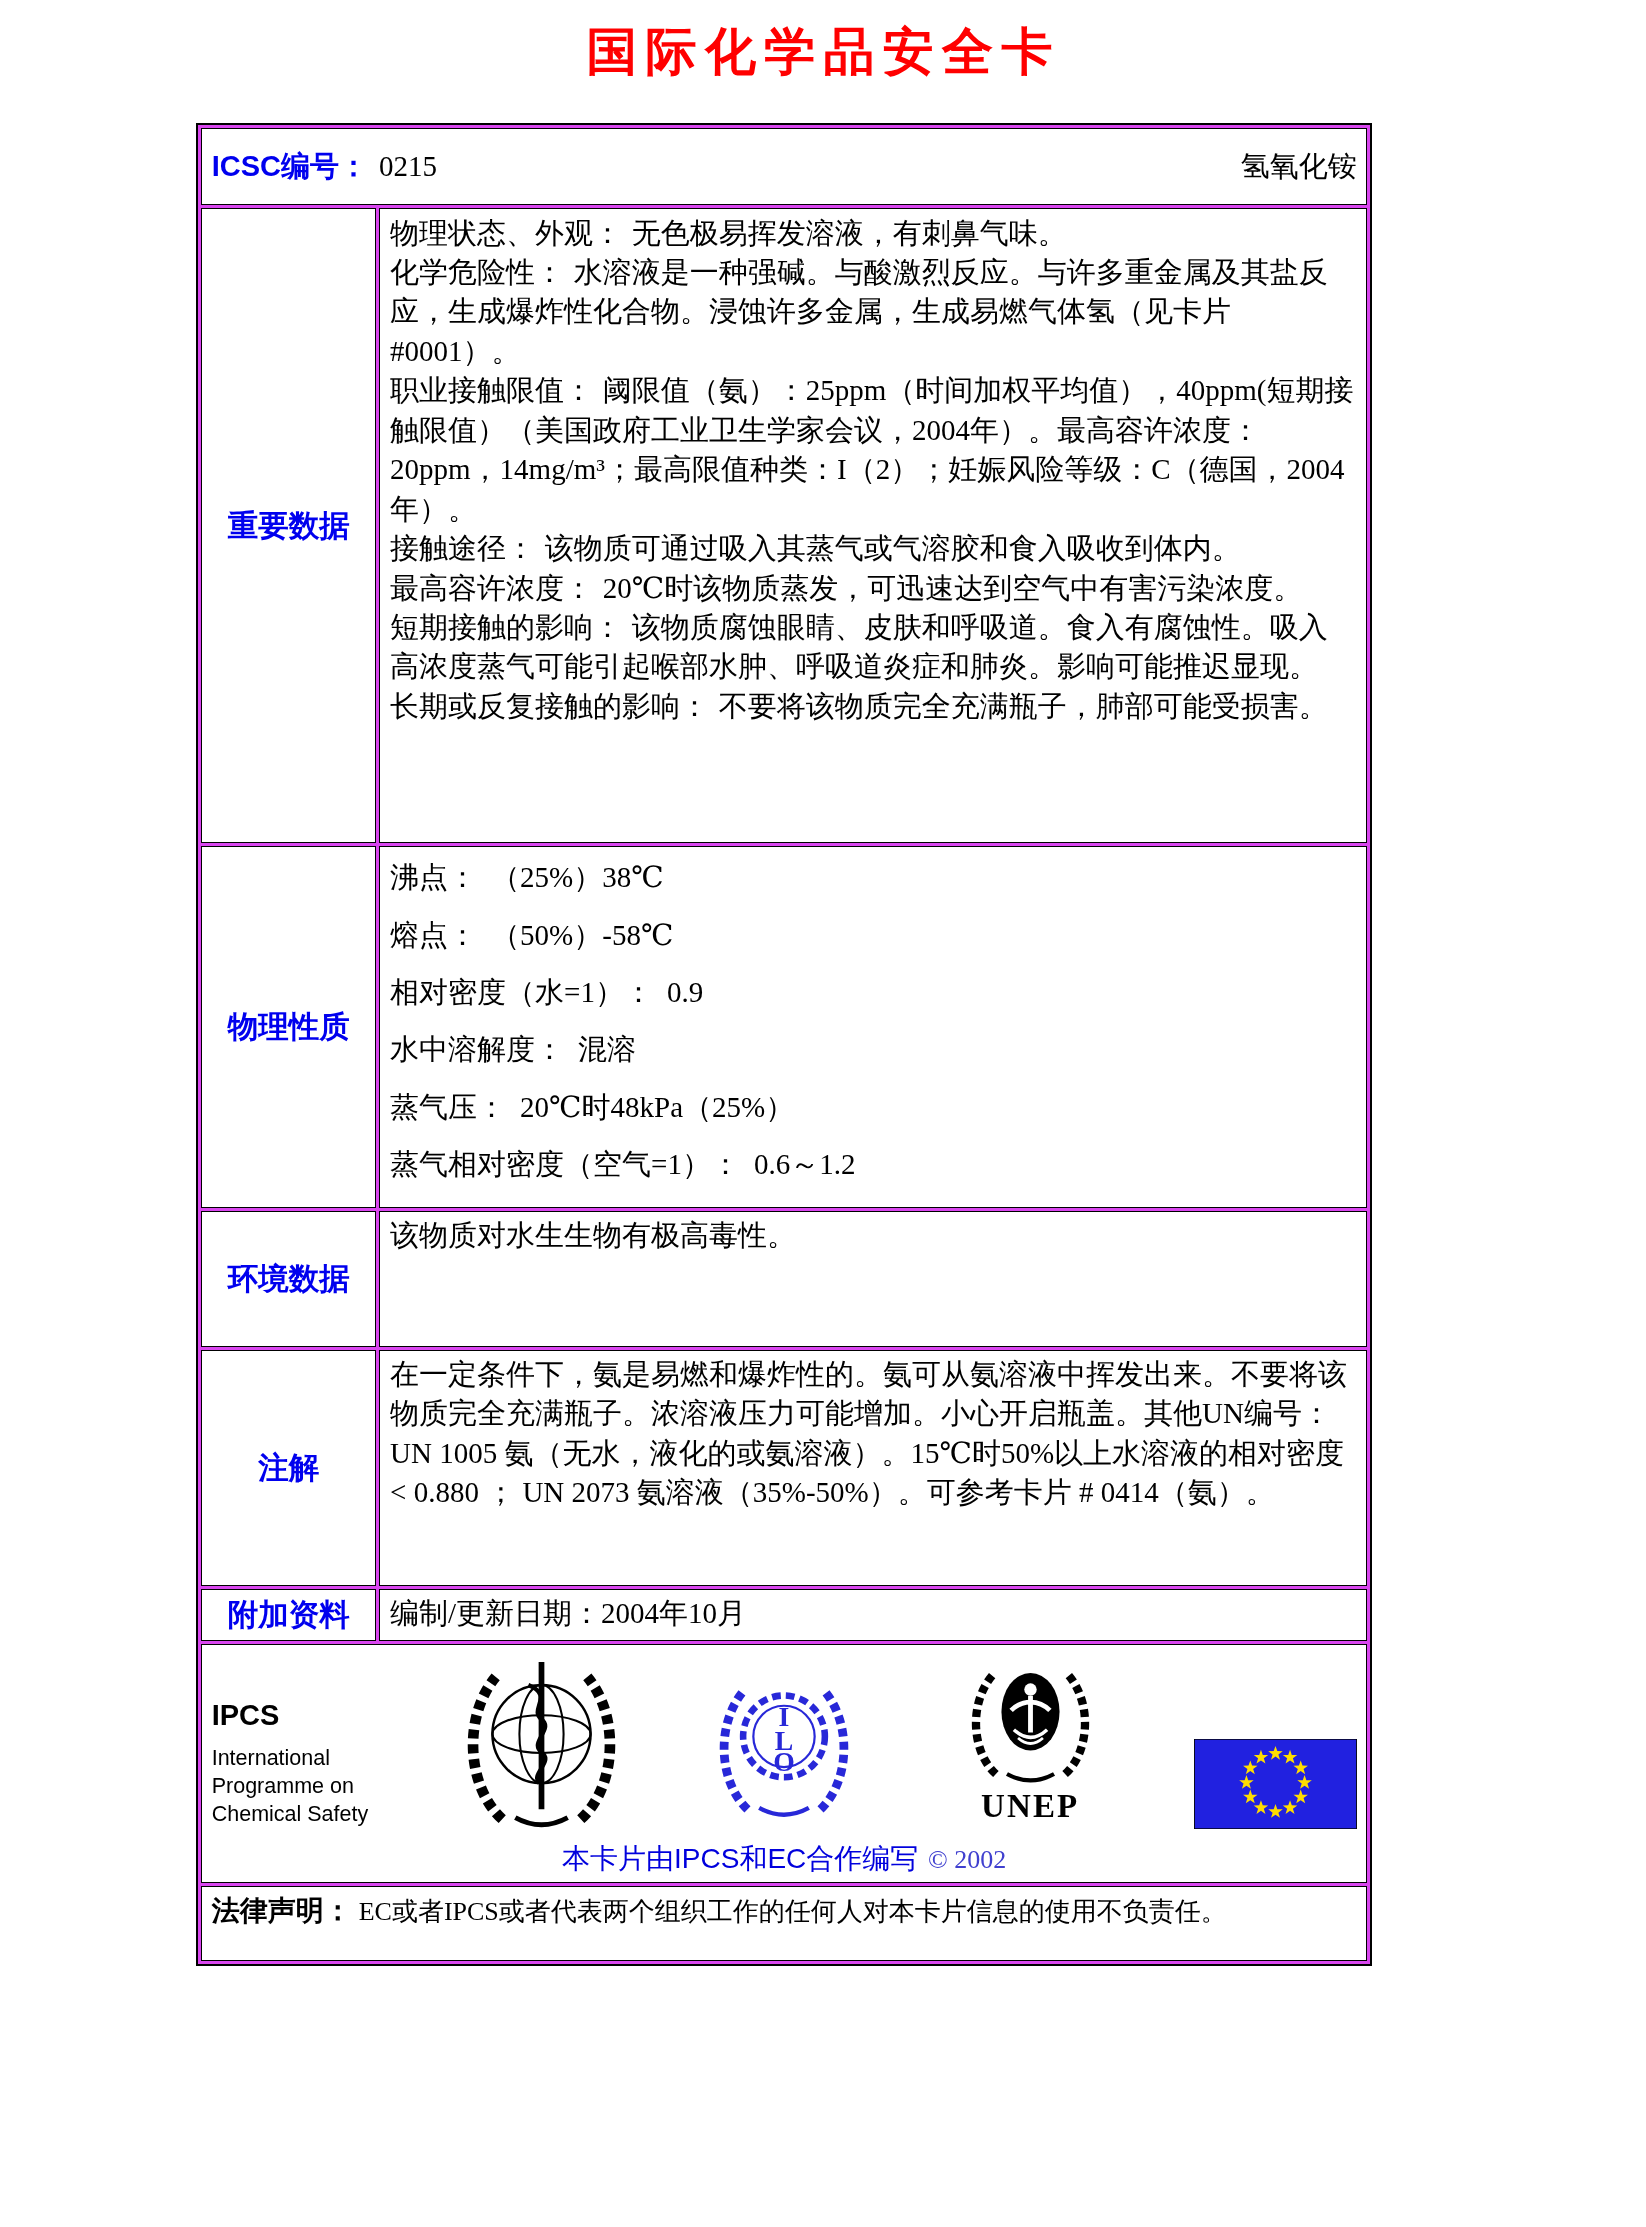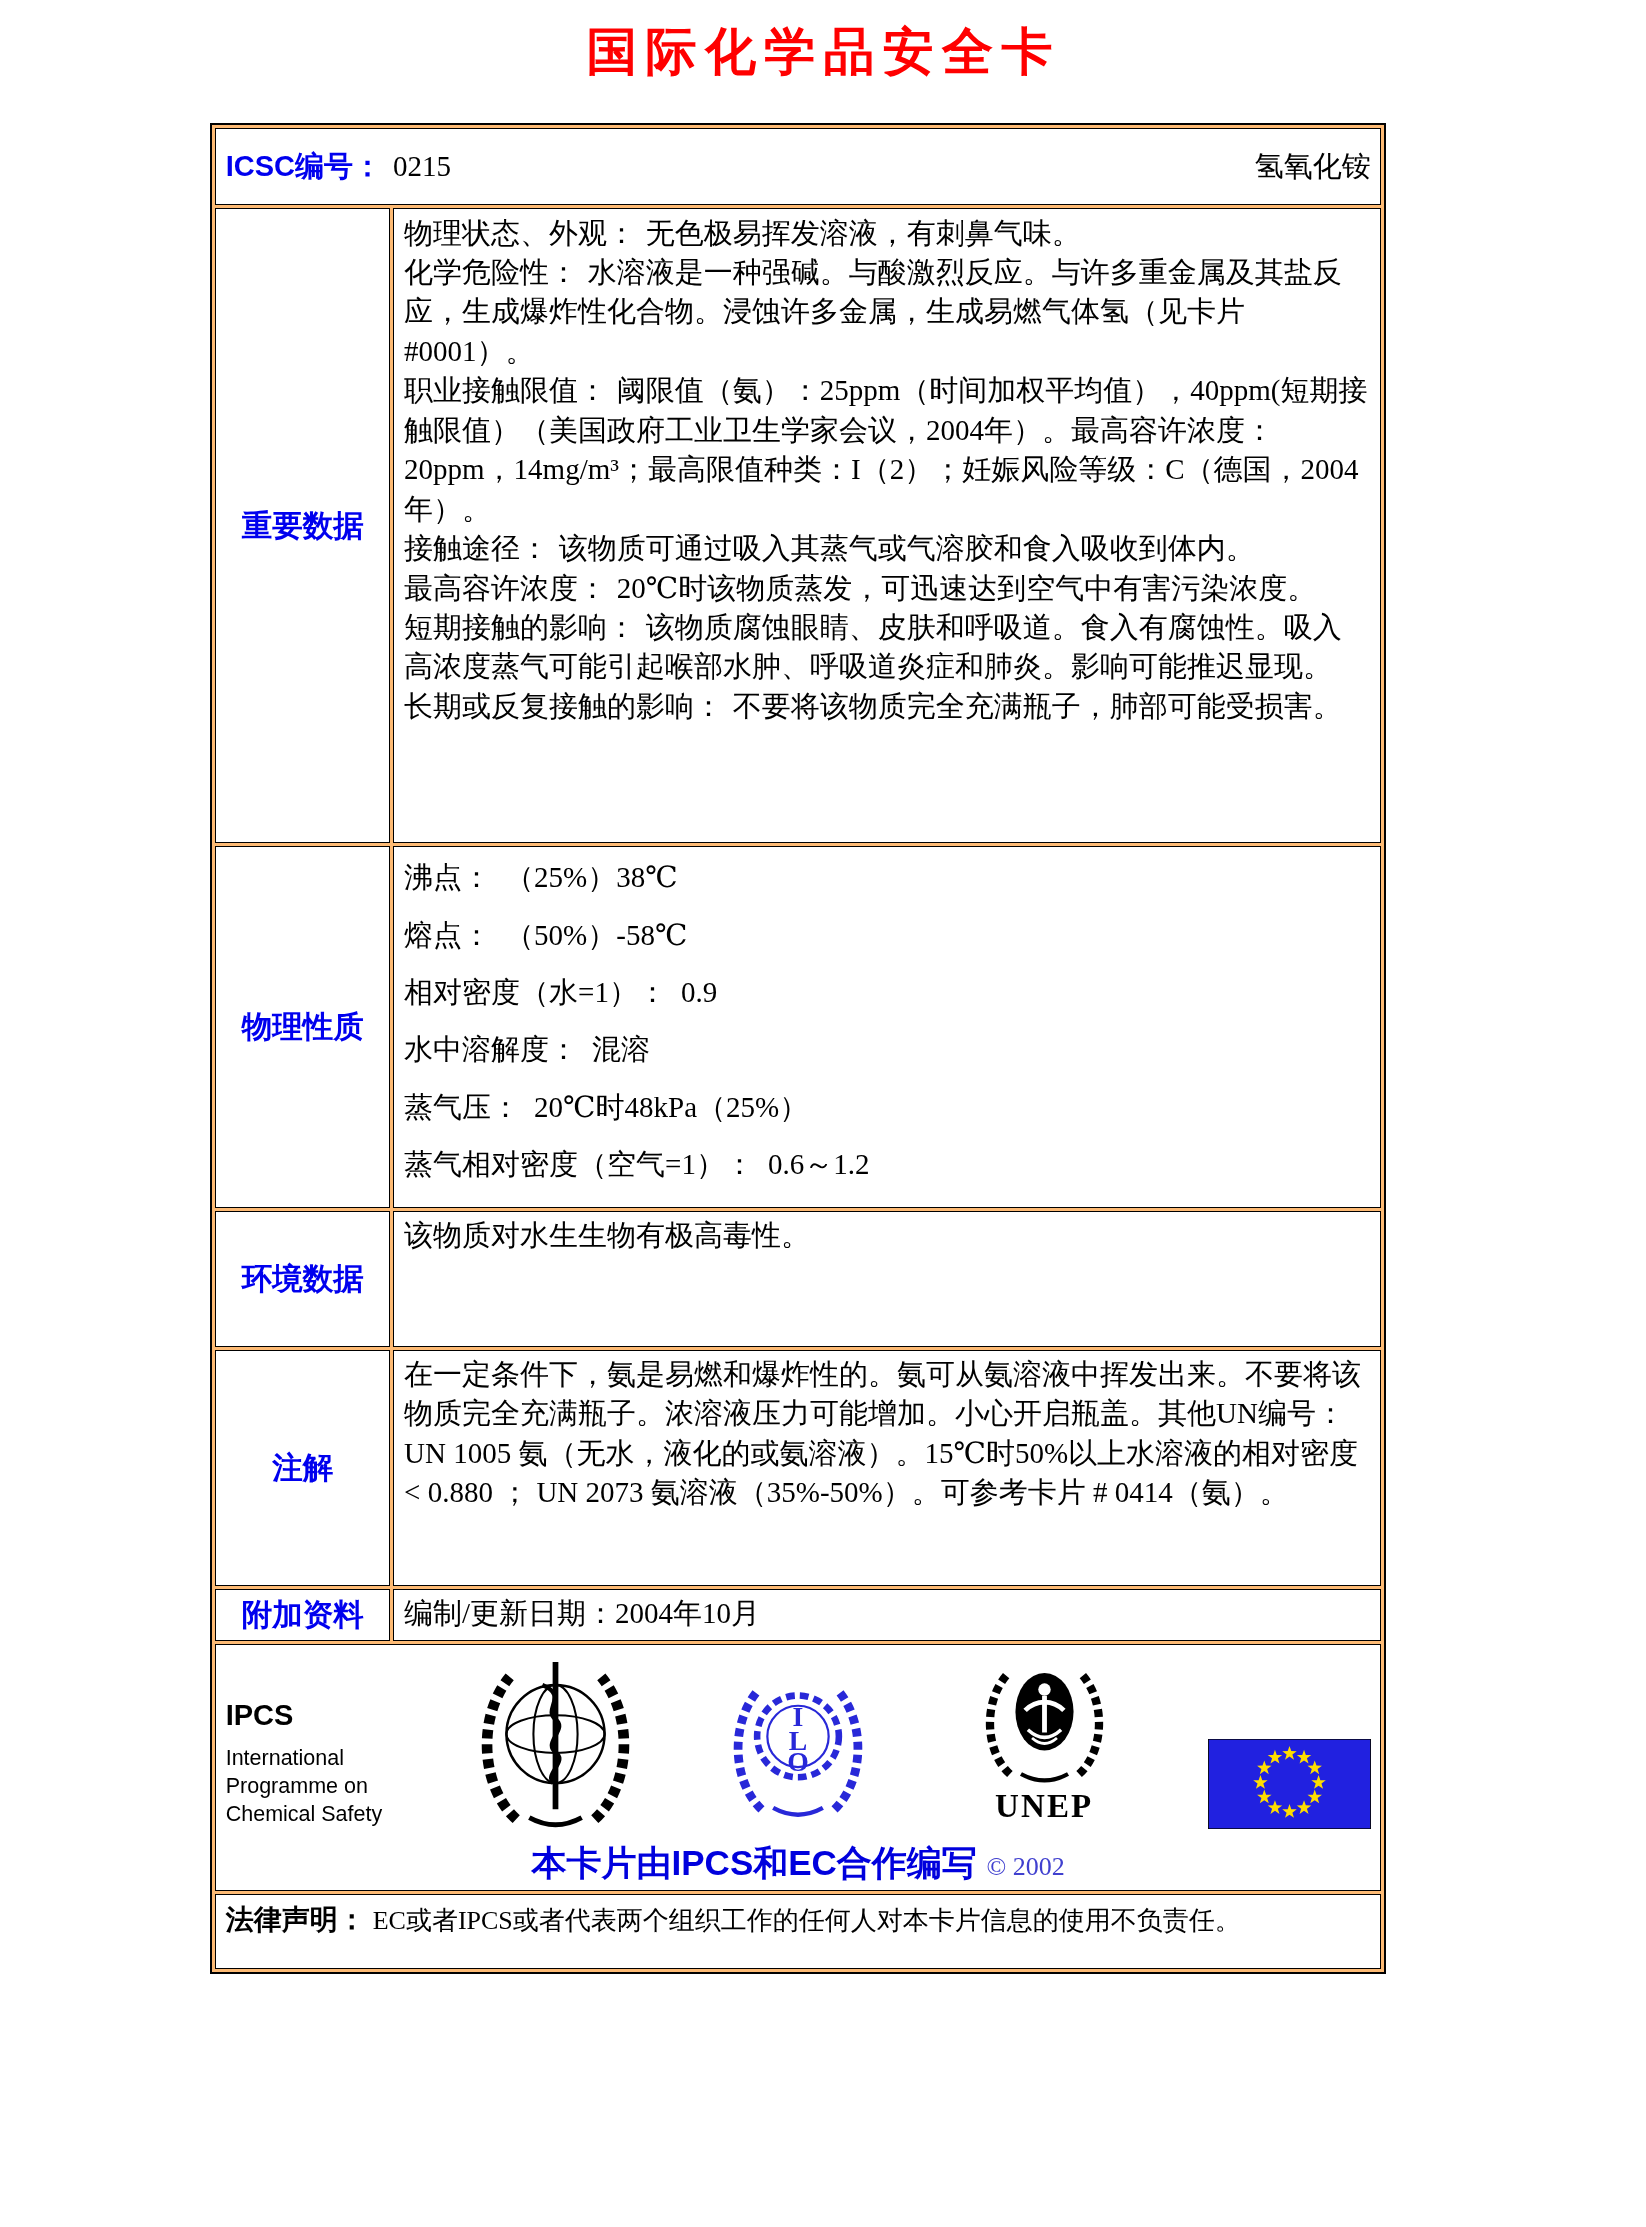--- a/index.html
+++ b/index.html
@@ -1,21 +1,21 @@
 <!DOCTYPE html>
 <html style="font-size:11px"><head>
 <meta charset="utf-8">
 <style>
   html,body{margin:0;padding:0;background:#fff;}
   .page{width:1647px;height:2227px;position:relative;background:#fff;overflow:hidden;
         font-family:"Liberation Serif","DejaVu Serif",serif;color:#000;}
   .page-title{position:absolute;top:18px;left:0;width:100%;text-align:center;
         font-size:51px;font-weight:bold;color:#ff0000;letter-spacing:8.3px;}
-  table.card{position:absolute;left:210px;top:123px;width:999px;
-        border:2.8px solid #000;border-collapse:separate;border-spacing:3.5px;background:#fdba74;}
+  table.card{position:absolute;left:196px;top:123px;width:999px;
+        border:2.8px solid #000;border-collapse:separate;border-spacing:3.5px;background:#d946ef;}
   td.cell{border:1.4px solid #000;padding:4.2px 9.7px;vertical-align:top;
         font-size:29px;line-height:1.36;background:#fff;}
   td.label-cell{width:165px;text-align:center;vertical-align:middle;padding:2.8px 4.2px;}
   .section-label{color:#0000ee;font-family:"Liberation Sans","DejaVu Sans",sans-serif;
         font-weight:bold;font-size:30.5px;}
   .blue-label{color:#0000ee;font-family:"Liberation Sans","DejaVu Sans",sans-serif;
         font-weight:bold;}
   .header-flex{display:flex;justify-content:space-between;align-items:center;height:67px;}
   .header-left .blue-label{margin-right:11px;}
   .entry{margin:0;}
@@ -29,21 +29,21 @@
   .ipcs-line{display:block;font-size:21.5px;line-height:1.3;}
   .logo{display:block;}
   .who-logo{margin-left:35px;}
   .ilo-logo{margin-left:83px;}
   .unep-block{margin-left:104px;text-align:center;}
   .unep-label{font-family:"Liberation Serif","DejaVu Serif",serif;font-weight:bold;
         font-size:33px;letter-spacing:2.1px;display:block;margin-top:1.4px;}
   .eu-flag{margin-left:94px;margin-top:28px;display:block;}
   .credit{width:100%;text-align:center;margin-top:9.7px;
         font-family:"Liberation Sans","DejaVu Sans",sans-serif;}
-  .credit-text{color:#0000dd;font-weight:bold;font-size:35px;}
+  .credit-text{color:#0000dd;font-weight:normal;font-size:28px;}
   .copyright-text{color:#4040cf;font-size:26px;font-family:"Liberation Serif",serif;
         font-weight:normal;margin-left:9.7px;}
   .legal-cell{vertical-align:middle;padding:7px 9.7px;}
   .legal-label{font-family:"Liberation Sans","DejaVu Sans",sans-serif;font-weight:bold;
         font-size:28px;margin-right:7px;}
   .legal-text{font-size:26px;}
 </style>
 </head>
 <body>
 

